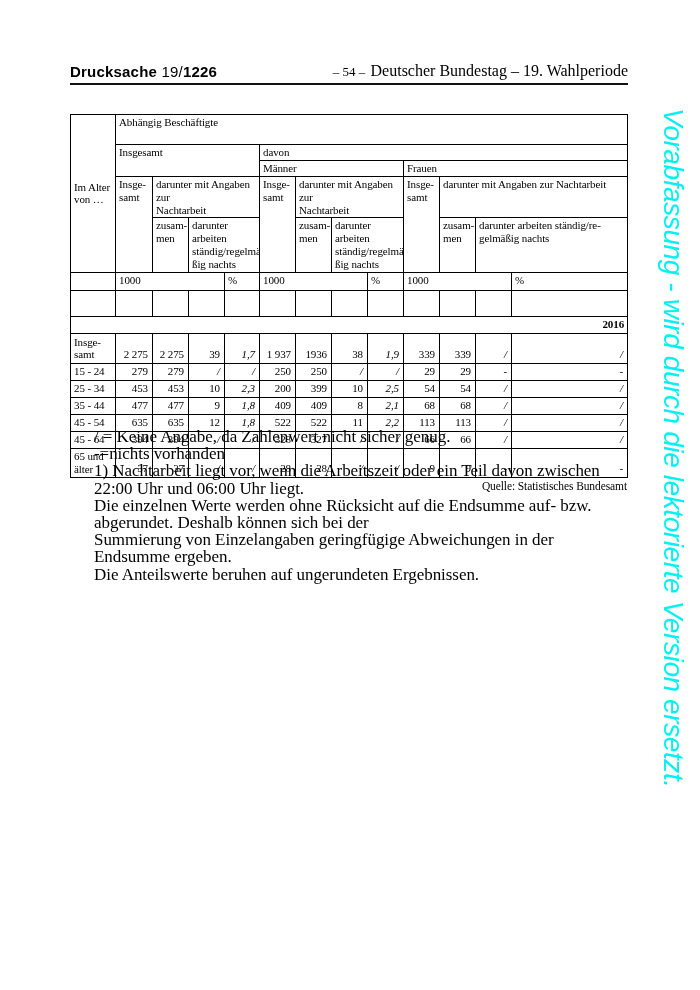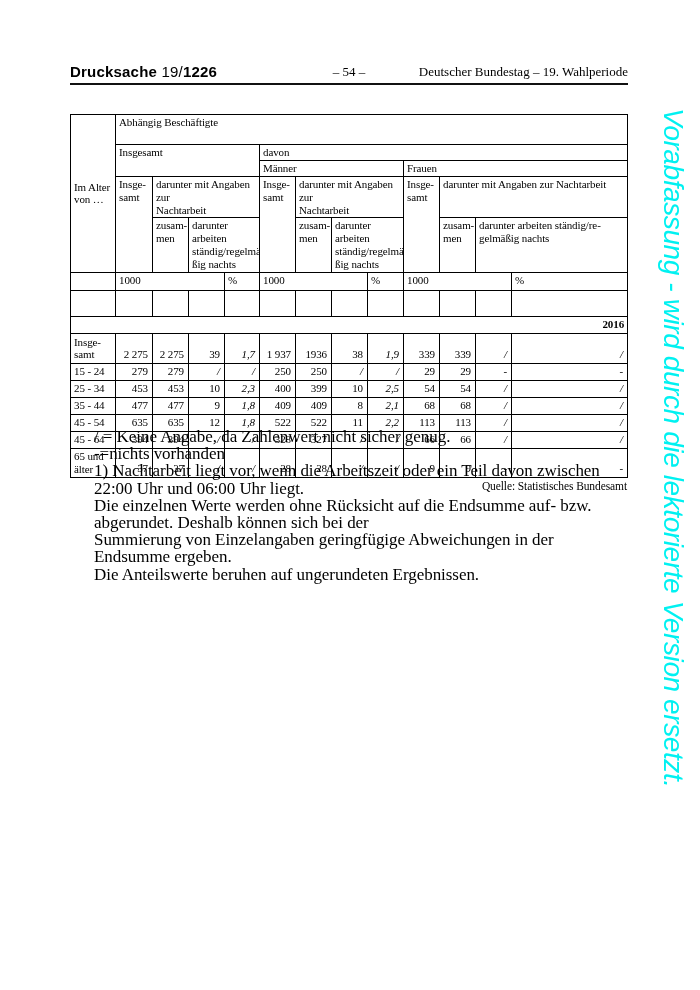--- a/index.html
+++ b/index.html
@@ -18,21 +18,21 @@
     border-bottom:2px solid #111;
     display:flex;align-items:flex-end;justify-content:space-between;
     padding-bottom:3px;
   }
   .doc-id{
     font-family:"Liberation Sans", sans-serif;
     font-size:15px;letter-spacing:.2px;white-space:nowrap;
   }
   .doc-id .b{font-weight:bold;}
   .page-num{font-size:13px;position:absolute;left:50%;transform:translateX(-50%);bottom:3px;margin-top:44px;}
-  .hdr-right{font-size:13px;white-space:nowrap;}
+  .hdr-right{font-size:16px;white-space:nowrap;}
 
   
   .tbl-wrap{position:absolute;top:114px;left:70px;width:558px;}
   table{
     border-collapse:collapse;table-layout:fixed;width:557px;
     font-family:"Liberation Serif", serif;font-size:11px;color:#000;
   }
   td{
     border:1px solid #000;
     padding:1px 3px;
@@ -201,21 +201,21 @@
           <td class="num">29</td>
           <td class="num">-</td>
           <td class="num">-</td>
         </tr>
         <tr>
           <td class="lbl pre">25 - 34</td>
           <td class="num">453</td>
           <td class="num">453</td>
           <td class="num">10</td>
           <td class="num ital">2,3</td>
-          <td class="num">400</td>
+          <td class="num">200</td>
           <td class="num">399</td>
           <td class="num">10</td>
           <td class="num ital">2,5</td>
           <td class="num">54</td>
           <td class="num">54</td>
           <td class="num ital">/</td>
           <td class="num ital">/</td>
         </tr>
         <tr>
           <td class="lbl pre">35 - 44</td>

